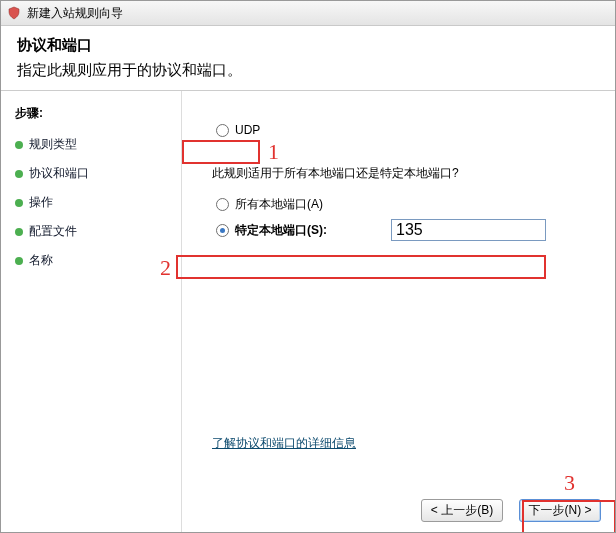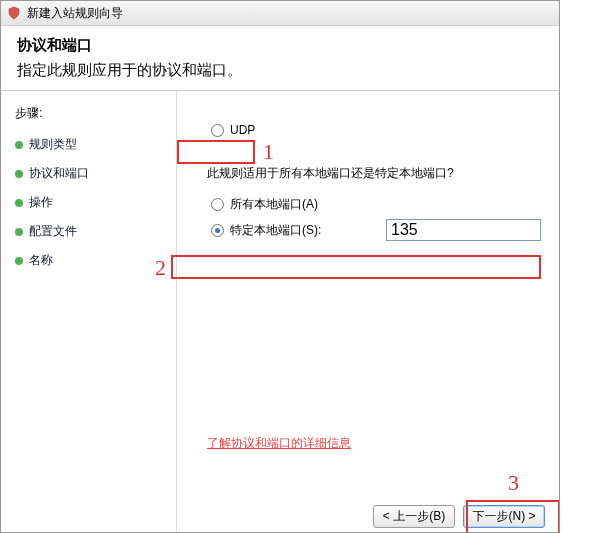--- a/index.html
+++ b/index.html
@@ -1,38 +1,38 @@
 <!DOCTYPE html>
 <html><head>
 <meta charset="utf-8">
 <style>
   html,body{margin:0;padding:0;font-family:"Microsoft YaHei","SimSun",Arial,sans-serif;font-size:12px;color:#000;background:#fff}
-  .window{width:560px;height:533px;border:1px solid #999;box-sizing:border-box;position:relative;overflow:hidden}
+  .window{width:616px;height:533px;border:1px solid #999;box-sizing:border-box;position:relative;overflow:hidden}
   .titlebar{height:24px;line-height:24px;background:linear-gradient(#f7f7f7,#e4e4e4);border-bottom:1px solid #c9c9c9;padding-left:6px;display:flex;align-items:center;gap:6px}
   .titlebar svg{flex:0 0 auto}
   .header{padding:10px 16px 10px 16px;background:#fff}
   .header h1{margin:0 0 6px 0;font-size:15px;font-weight:bold}
   .header p{margin:0;font-size:15px}
   .hr{height:1px;background:#ccc;margin:0}
   .body{display:flex;height:calc(100% - 24px - 56px);}
   .sidebar{width:180px;padding:14px 10px 0 14px;background:#fff;box-sizing:border-box}
-  .sidebar-title{font-weight:normal;margin-bottom:14px}
+  .sidebar-title{font-weight:bold;margin-bottom:14px}
   .step{display:flex;align-items:center;gap:6px;margin-bottom:12px;color:#0f172a;cursor:default}
   .step .dot{width:8px;height:8px;border-radius:50%;background:#4caf50;flex:0 0 auto}
   .content{flex:1;position:relative;border-left:1px solid #ddd;background:#fff;padding:28px 18px 0 30px;box-sizing:border-box}
   .q{margin-bottom:14px}
   .radio-row{display:flex;align-items:center;gap:6px;margin:4px 0 4px 4px}
   .radio-row label{font-weight:normal}
-  .bold{font-weight:normal}
+  .bold{font-weight:bold}
   .annot{position:absolute;color:#e1322f;font-family:"Times New Roman",serif;font-size:22px;pointer-events:none}
   .redbox{position:absolute;border:2px solid #e1322f;pointer-events:none;box-sizing:border-box}
   .port-input{width:145px;height:18px;border:1px solid #7a9ac0;padding:1px 4px;font-size:16px}
   .example{margin:6px 0 0 170px;color:#333}
-  .link{color:#ef4444;text-decoration:underline;cursor:pointer}
-  .footer{position:absolute;right:14px;bottom:14px;display:flex;gap:8px}
+  .link{color:#0c4a6e;text-decoration:underline;cursor:pointer}
+  .footer{position:absolute;right:14px;bottom:20px;display:flex;gap:16px}
   .btn{min-width:82px;height:23px;border:1px solid #9b9b9b;background:linear-gradient(#fefefe,#e6e6e6);border-radius:3px;font-size:12px;cursor:pointer;padding:0 8px}
   .btn.primary{border:1px solid #5a8fd6;box-shadow:0 0 0 1px #bcd5f0 inset}
   .radio{appearance:none;-webkit-appearance:none;width:13px;height:13px;border:1px solid #6f6f6f;border-radius:50%;position:relative;margin:0;cursor:pointer;background:#fff}
   .radio:checked::after{content:"";position:absolute;left:3px;top:3px;width:5px;height:5px;border-radius:50%;background:#3a78c3}
   .group2{margin-top:28px}
   .specific-row{display:flex;align-items:center;gap:6px;margin:6px 0 0 4px}
   .specific-row .lbl{display:inline-block;width:150px}
   .learn{position:absolute;left:30px;bottom:90px}
 </style>
 </head>

